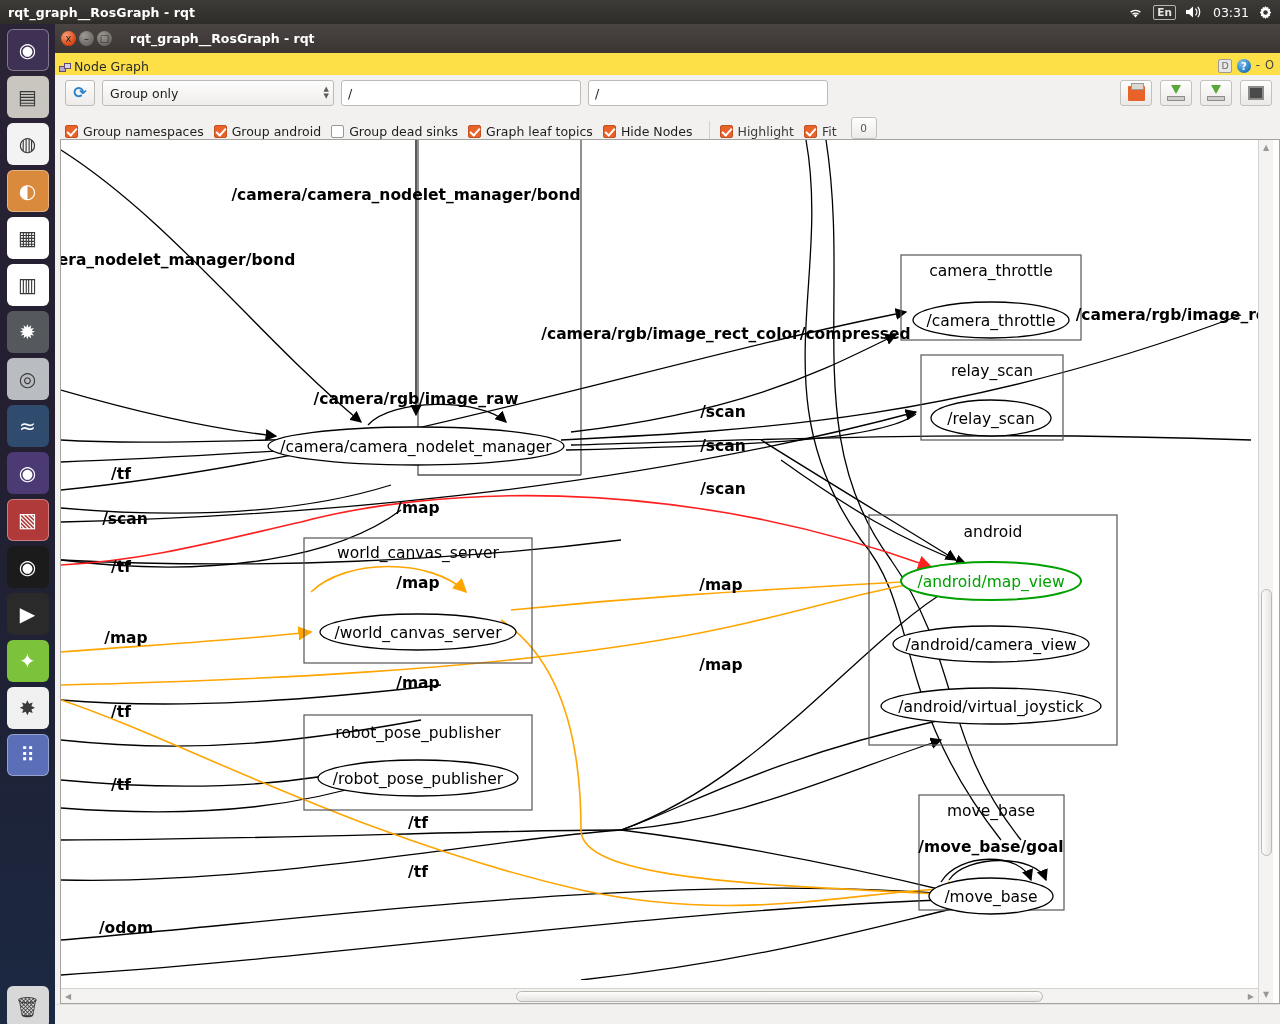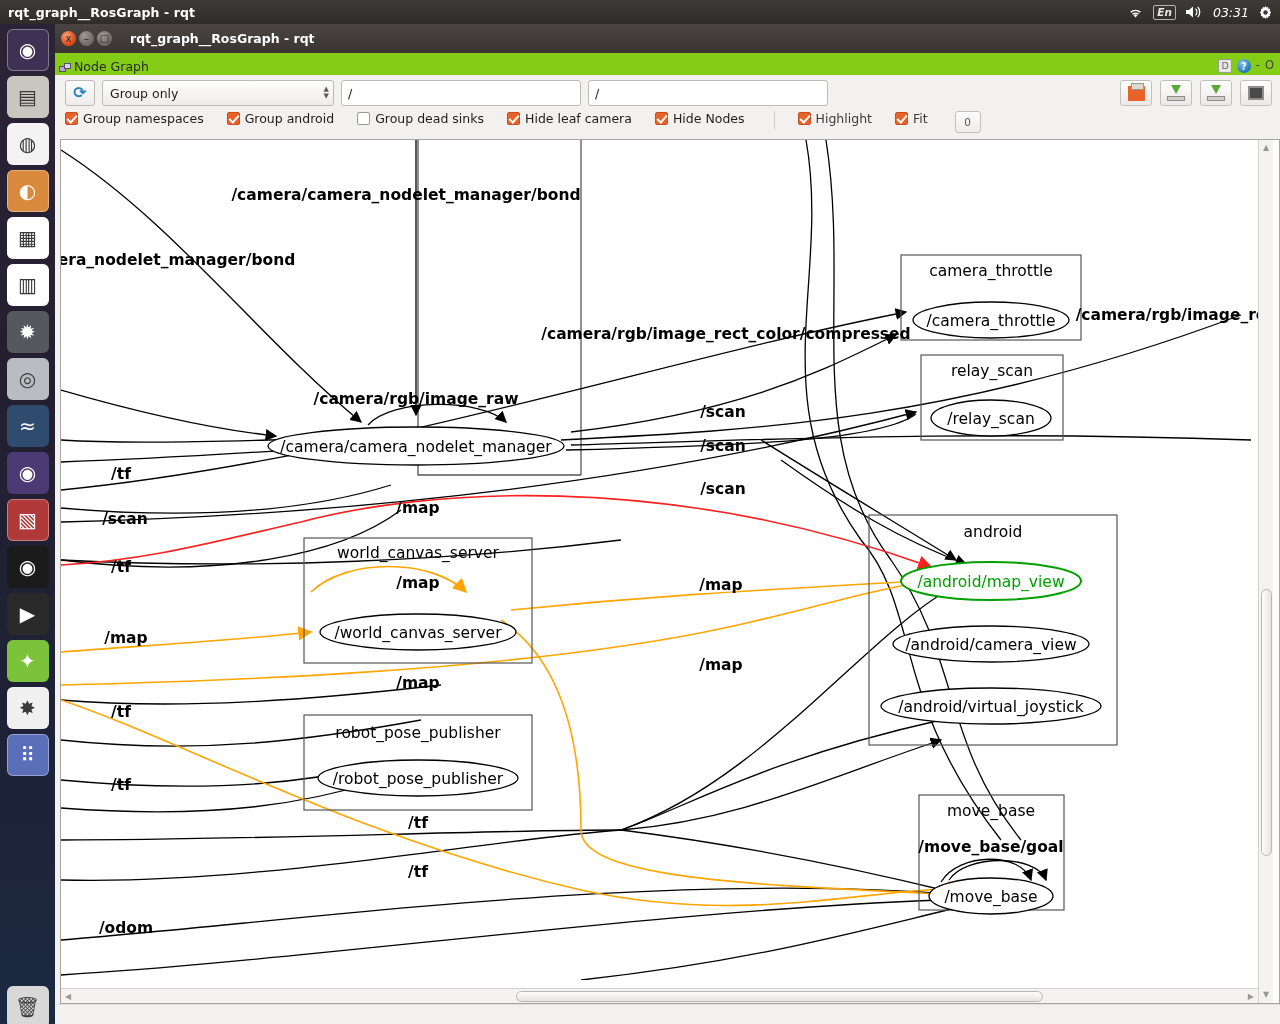--- a/index.html
+++ b/index.html
@@ -15,21 +15,21 @@
   #top-panel {
     position: absolute; left: 0; top: 0; width: 1280px; height: 24px;
     background: linear-gradient(to bottom, #3c3b37 0%, #2f2d2a 100%);
     color: #ffffff;
     display: flex; align-items: center;
   }
   #top-panel .win-title {
     font-size: 12.5px; font-weight: bold; margin-left: 8px;
     color: #ffffff; letter-spacing: 0.1px;
   }
-  #tray { margin-left: auto; display: flex; align-items: center; gap: 9px; padding-right: 7px; font-style: italic; }
+  #tray { margin-left: auto; display: flex; align-items: center; gap: 9px; padding-right: 7px; }
   #tray .tray-item { display: flex; align-items: center; color: #ffffff; font-size: 12px; }
   .kbd-badge {
     border: 1px solid #b9b4ae; border-radius: 2px; padding: 0px 3px;
     font-size: 10.5px; line-height: 13px; color: #e9e7e3; font-weight: bold;
   }
   .clock { font-size: 12.5px; color: #ffffff; font-weight: normal; }
 
   
   #launcher {
     position: absolute; left: 0; top: 24px; width: 55px; height: 1000px;
@@ -68,21 +68,21 @@
   .wbtn.max   { background: radial-gradient(circle at 35% 30%, #9c9892, #6d6964 70%); }
   .wbtn .m { position:absolute; inset:0; display:flex; align-items:center; justify-content:center;
              color:#2a2622; font-size:10px; line-height:1; }
   #titlebar .t {
     margin-left: 15px; color: #ffffff; font-size: 12.5px; font-weight: bold;
   }
 
   
   #dock-header {
     height: 22px; flex: 0 0 22px; display: flex; align-items: center;
-    padding: 4px 4px 0 4px; background: #84cc16; justify-content: flex-end;
+    padding: 4px 4px 0 4px; background: #fde047; justify-content: flex-end;
   }
   #dock-header .dw-title { font-size: 12.5px; color: #2a2a2a; }
   #dock-header .ic-widget {
     width: 13px; height: 13px; margin-right: 2px; position: relative; flex: 0 0 13px;
   }
   #dock-header .right { margin-left: auto; display: flex; align-items: center; gap: 5px; padding-right: 2px;}
   .hdr-btn { font-size: 11.5px; color: #444; line-height: 1; }
   .hdr-d {
     border: 1px solid #9b9b9b; border-radius: 2px; color: #6c6c6c;
     font-size: 9.5px; padding: 0 2px; line-height: 12px; background: #e9e7e4;
@@ -127,22 +127,22 @@
   }
   .ic-save { width: 17px; height: 15px; background: #e8622a; border-radius: 1px; position: relative; }
   .ic-save::after { content:""; position:absolute; left:3px; top:-3px; width:11px; height:5px; background:#dcd8d2; border:1px solid #9d9a95;}
   .ic-dl { width: 18px; height: 16px; position: relative; }
   .ic-dl .tray2 { position:absolute; left:0; bottom:0; width:18px; height:5px; background:#cfcdc9; border:1px solid #8f8d89; }
   .ic-dl .arr { position:absolute; left:4px; top:0; width:0;height:0;border-left:5px solid transparent;border-right:5px solid transparent;border-top:9px solid #58a93a;}
   .ic-mono { width: 16px; height: 14px; border: 2px solid #8e8c88; background: #4a4a4a; }
 
   
   #toolbar2 {
-    height: 28px; flex: 0 0 28px; display: flex; align-items: flex-start;
-    padding: 0 8px 0 10px; gap: 17px; font-size: 12.5px; color: #1e1e1e;
+    height: 28px; flex: 0 0 28px; display: flex; align-items: flex-end;
+    padding: 0 8px 0 10px; gap: 4px; font-size: 12.5px; color: #1e1e1e;
   }
   .cb { display: flex; align-items: center; gap: 5px; padding: 0 6px 0 0; }
   .box {
     width: 13px; height: 13px; border: 1px solid #9a9894; border-radius: 2px;
     background: #ffffff; position: relative; flex: 0 0 13px;
   }
   .box.on { background: #e8622a; border-color: #c4501f; }
   .box.on::after {
     content: ""; position: absolute; left: 3px; top: 0px; width: 4px; height: 8px;
     border: solid #ffffff; border-width: 0 2px 2px 0; transform: rotate(42deg);
@@ -352,21 +352,21 @@
     <label class="cb">
       <span class="box on"></span>
       <span>Group android</span>
     </label>
     <label class="cb">
       <span class="box"></span>
       <span>Group dead sinks</span>
     </label>
     <label class="cb">
       <span class="box on"></span>
-      <span>Hide leaf camera</span>
+      <span>Graph leaf topics</span>
     </label>
     <label class="cb">
       <span class="box on"></span>
       <span>Hide Nodes</span>
     </label>
     <span class="vsep"></span>
     <label class="cb">
       <span class="box on"></span>
       <span class="hl-label">Highlight</span>
     </label>

